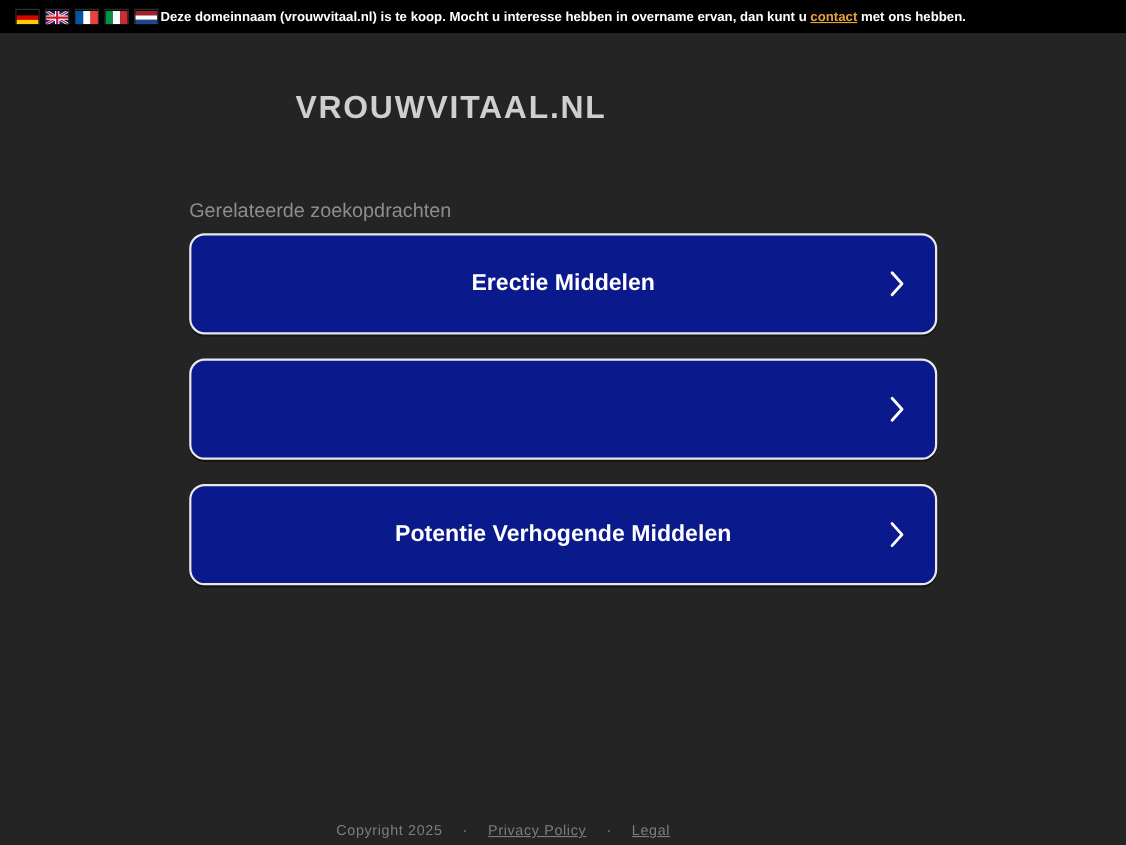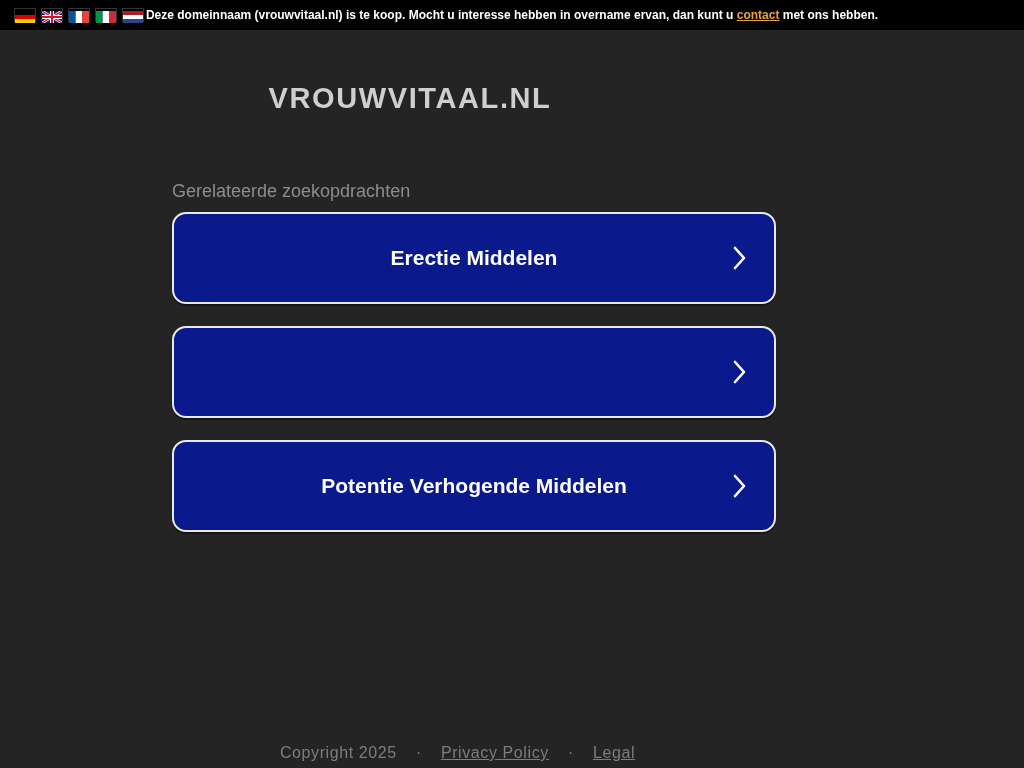--- a/index.html
+++ b/index.html
@@ -80,21 +80,21 @@
 
   .cards {
     position: absolute;
     top: 212px;
     left: 172px;
     width: 680px;
   }
 
   .card {
     position: relative;
-    width: 604px;
+    width: 680px;
     height: 92px;
     margin-bottom: 22px;
     background: #0a1a8c;
     border: 2px solid #e9e9e9;
     border-radius: 14px;
     display: flex;
     align-items: center;
     justify-content: center;
     cursor: pointer;
     box-shadow: 0 2px 0 rgba(0,0,0,0.4);
@@ -118,21 +118,21 @@
   .chevron svg { display: block; }
 
   
   .footer {
     position: absolute;
     bottom: 6px;
     left: 0;
     width: 915px;
     text-align: center;
     color: #7d7d7d;
-    font-size: 16px;
+    font-size: 13px;
     letter-spacing: 0.6px;
   }
   .footer span, .footer a { color: #7d7d7d; }
   .footer a { text-decoration: underline; cursor: pointer; }
   .dot { margin: 0 14px; }
 </style>
 </head>
 <body>
 
 <div class="topbar">

